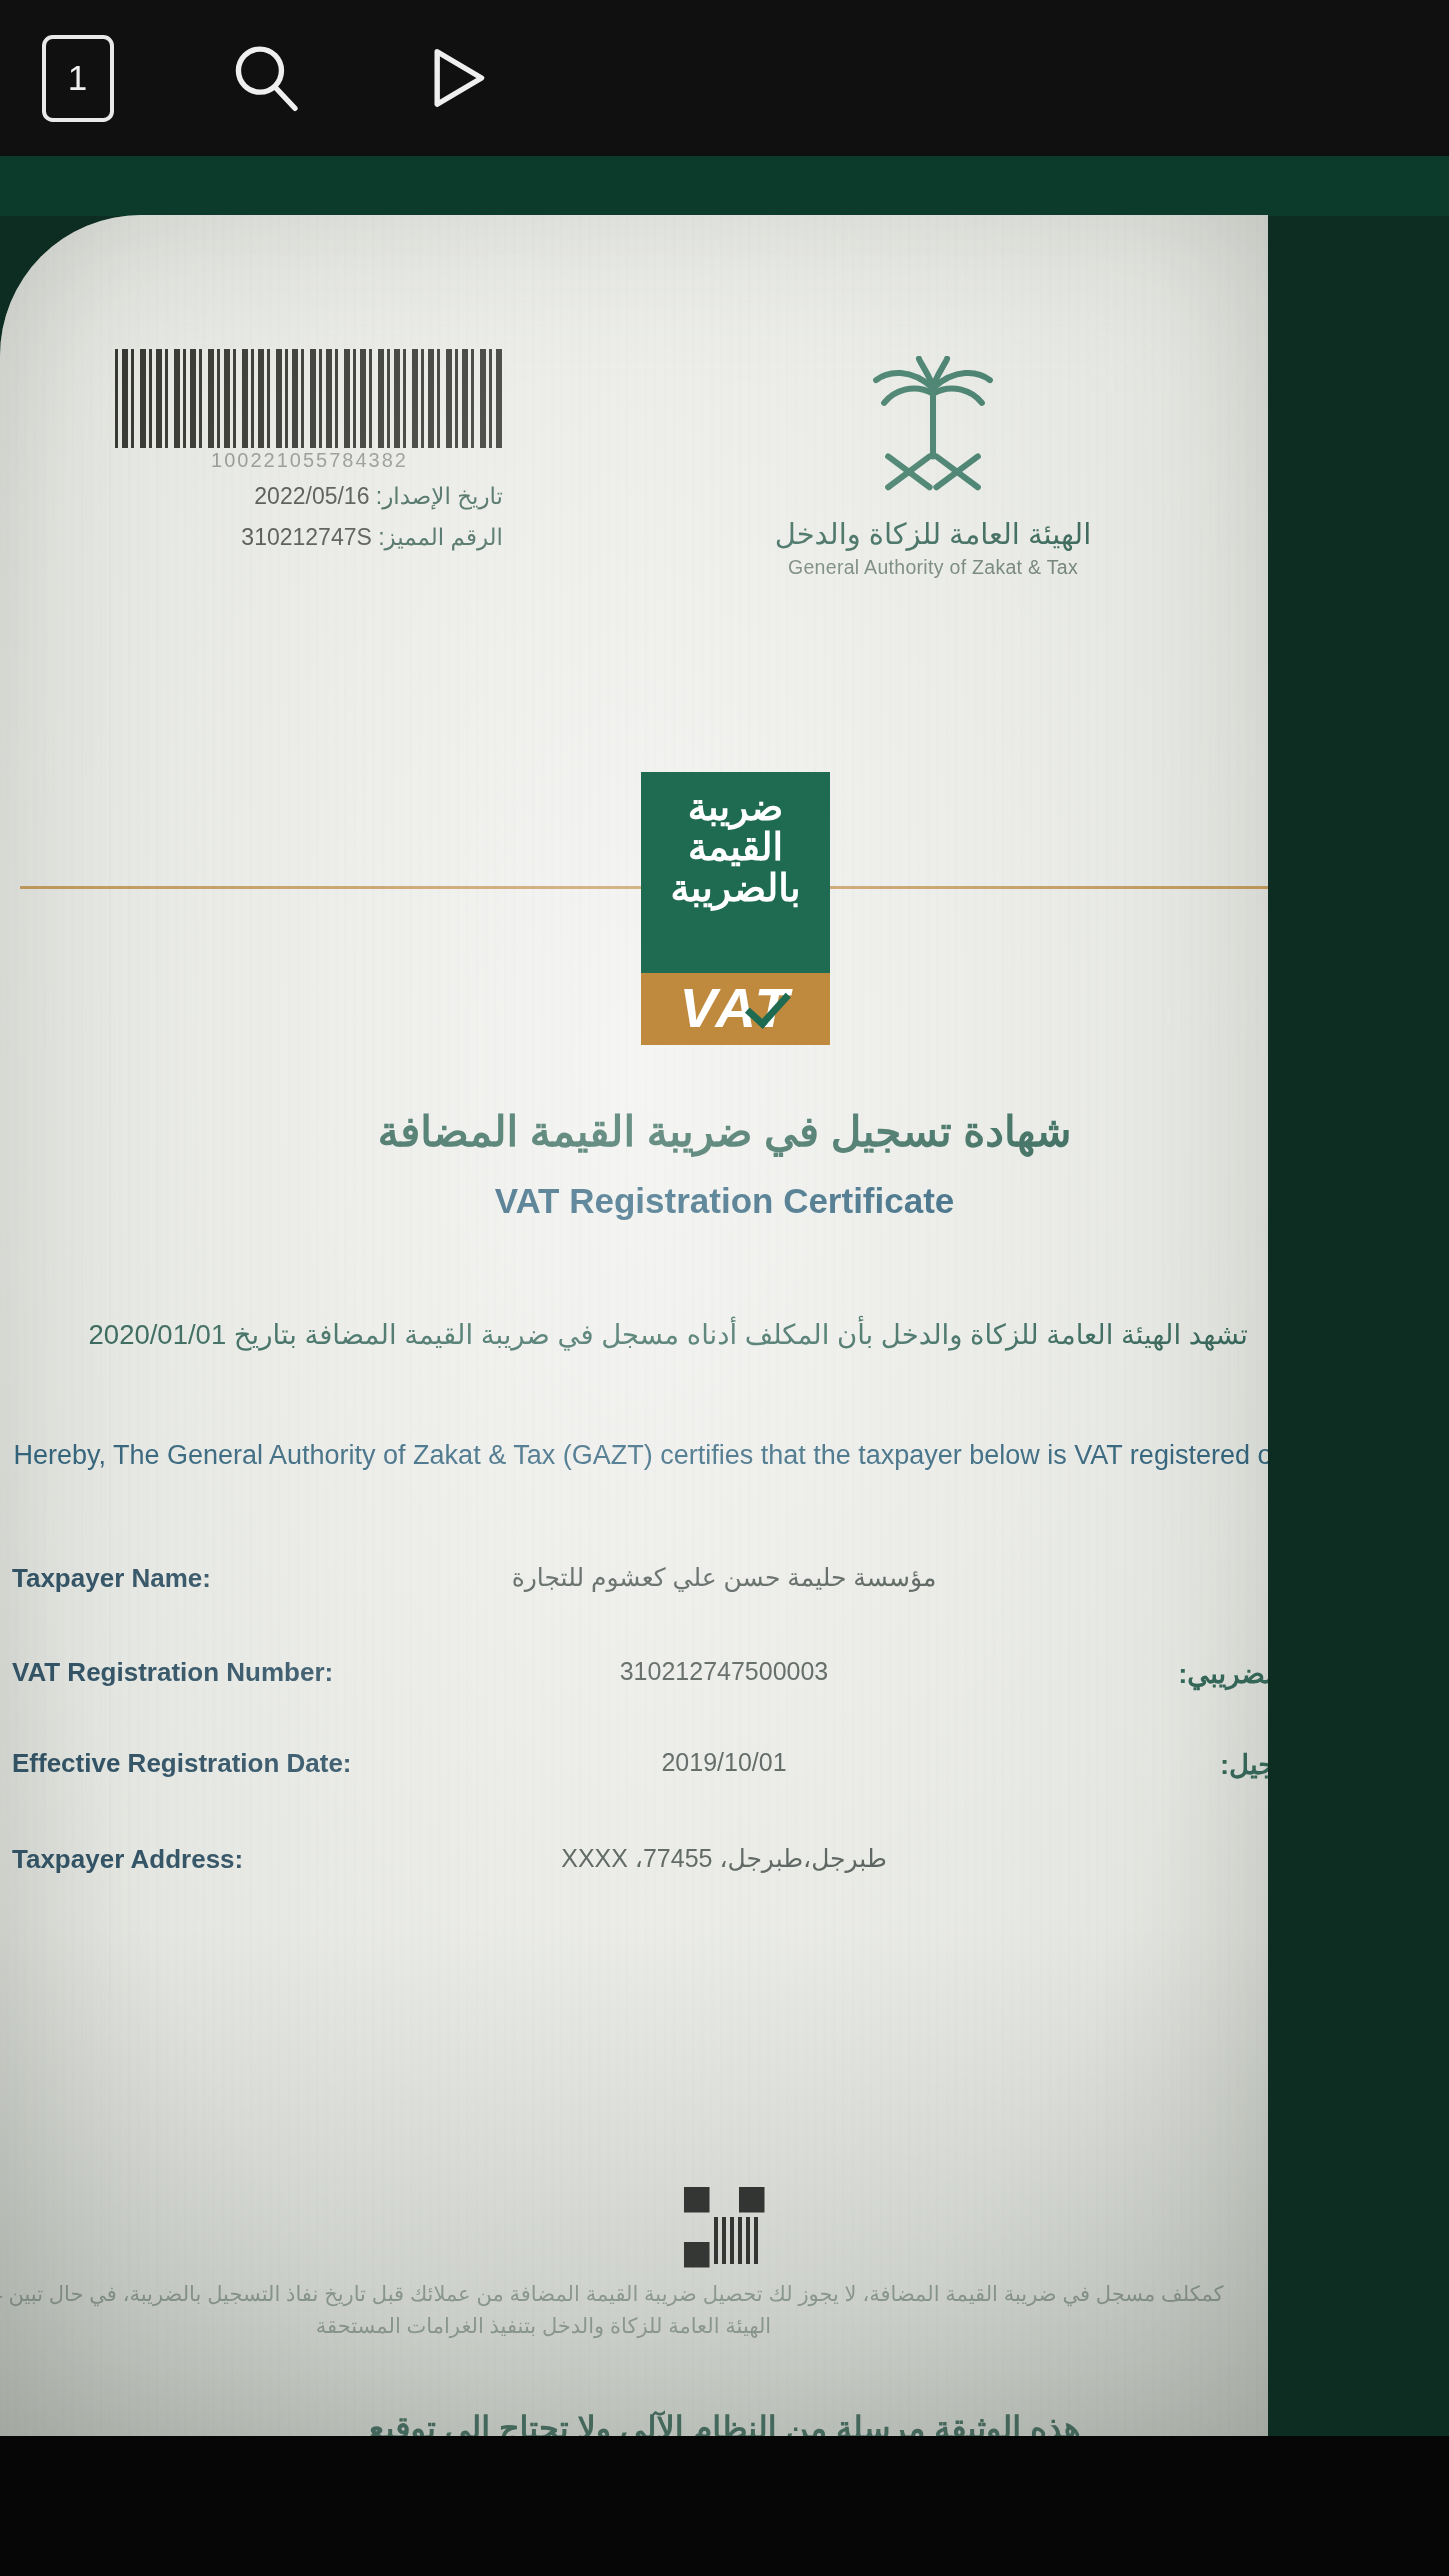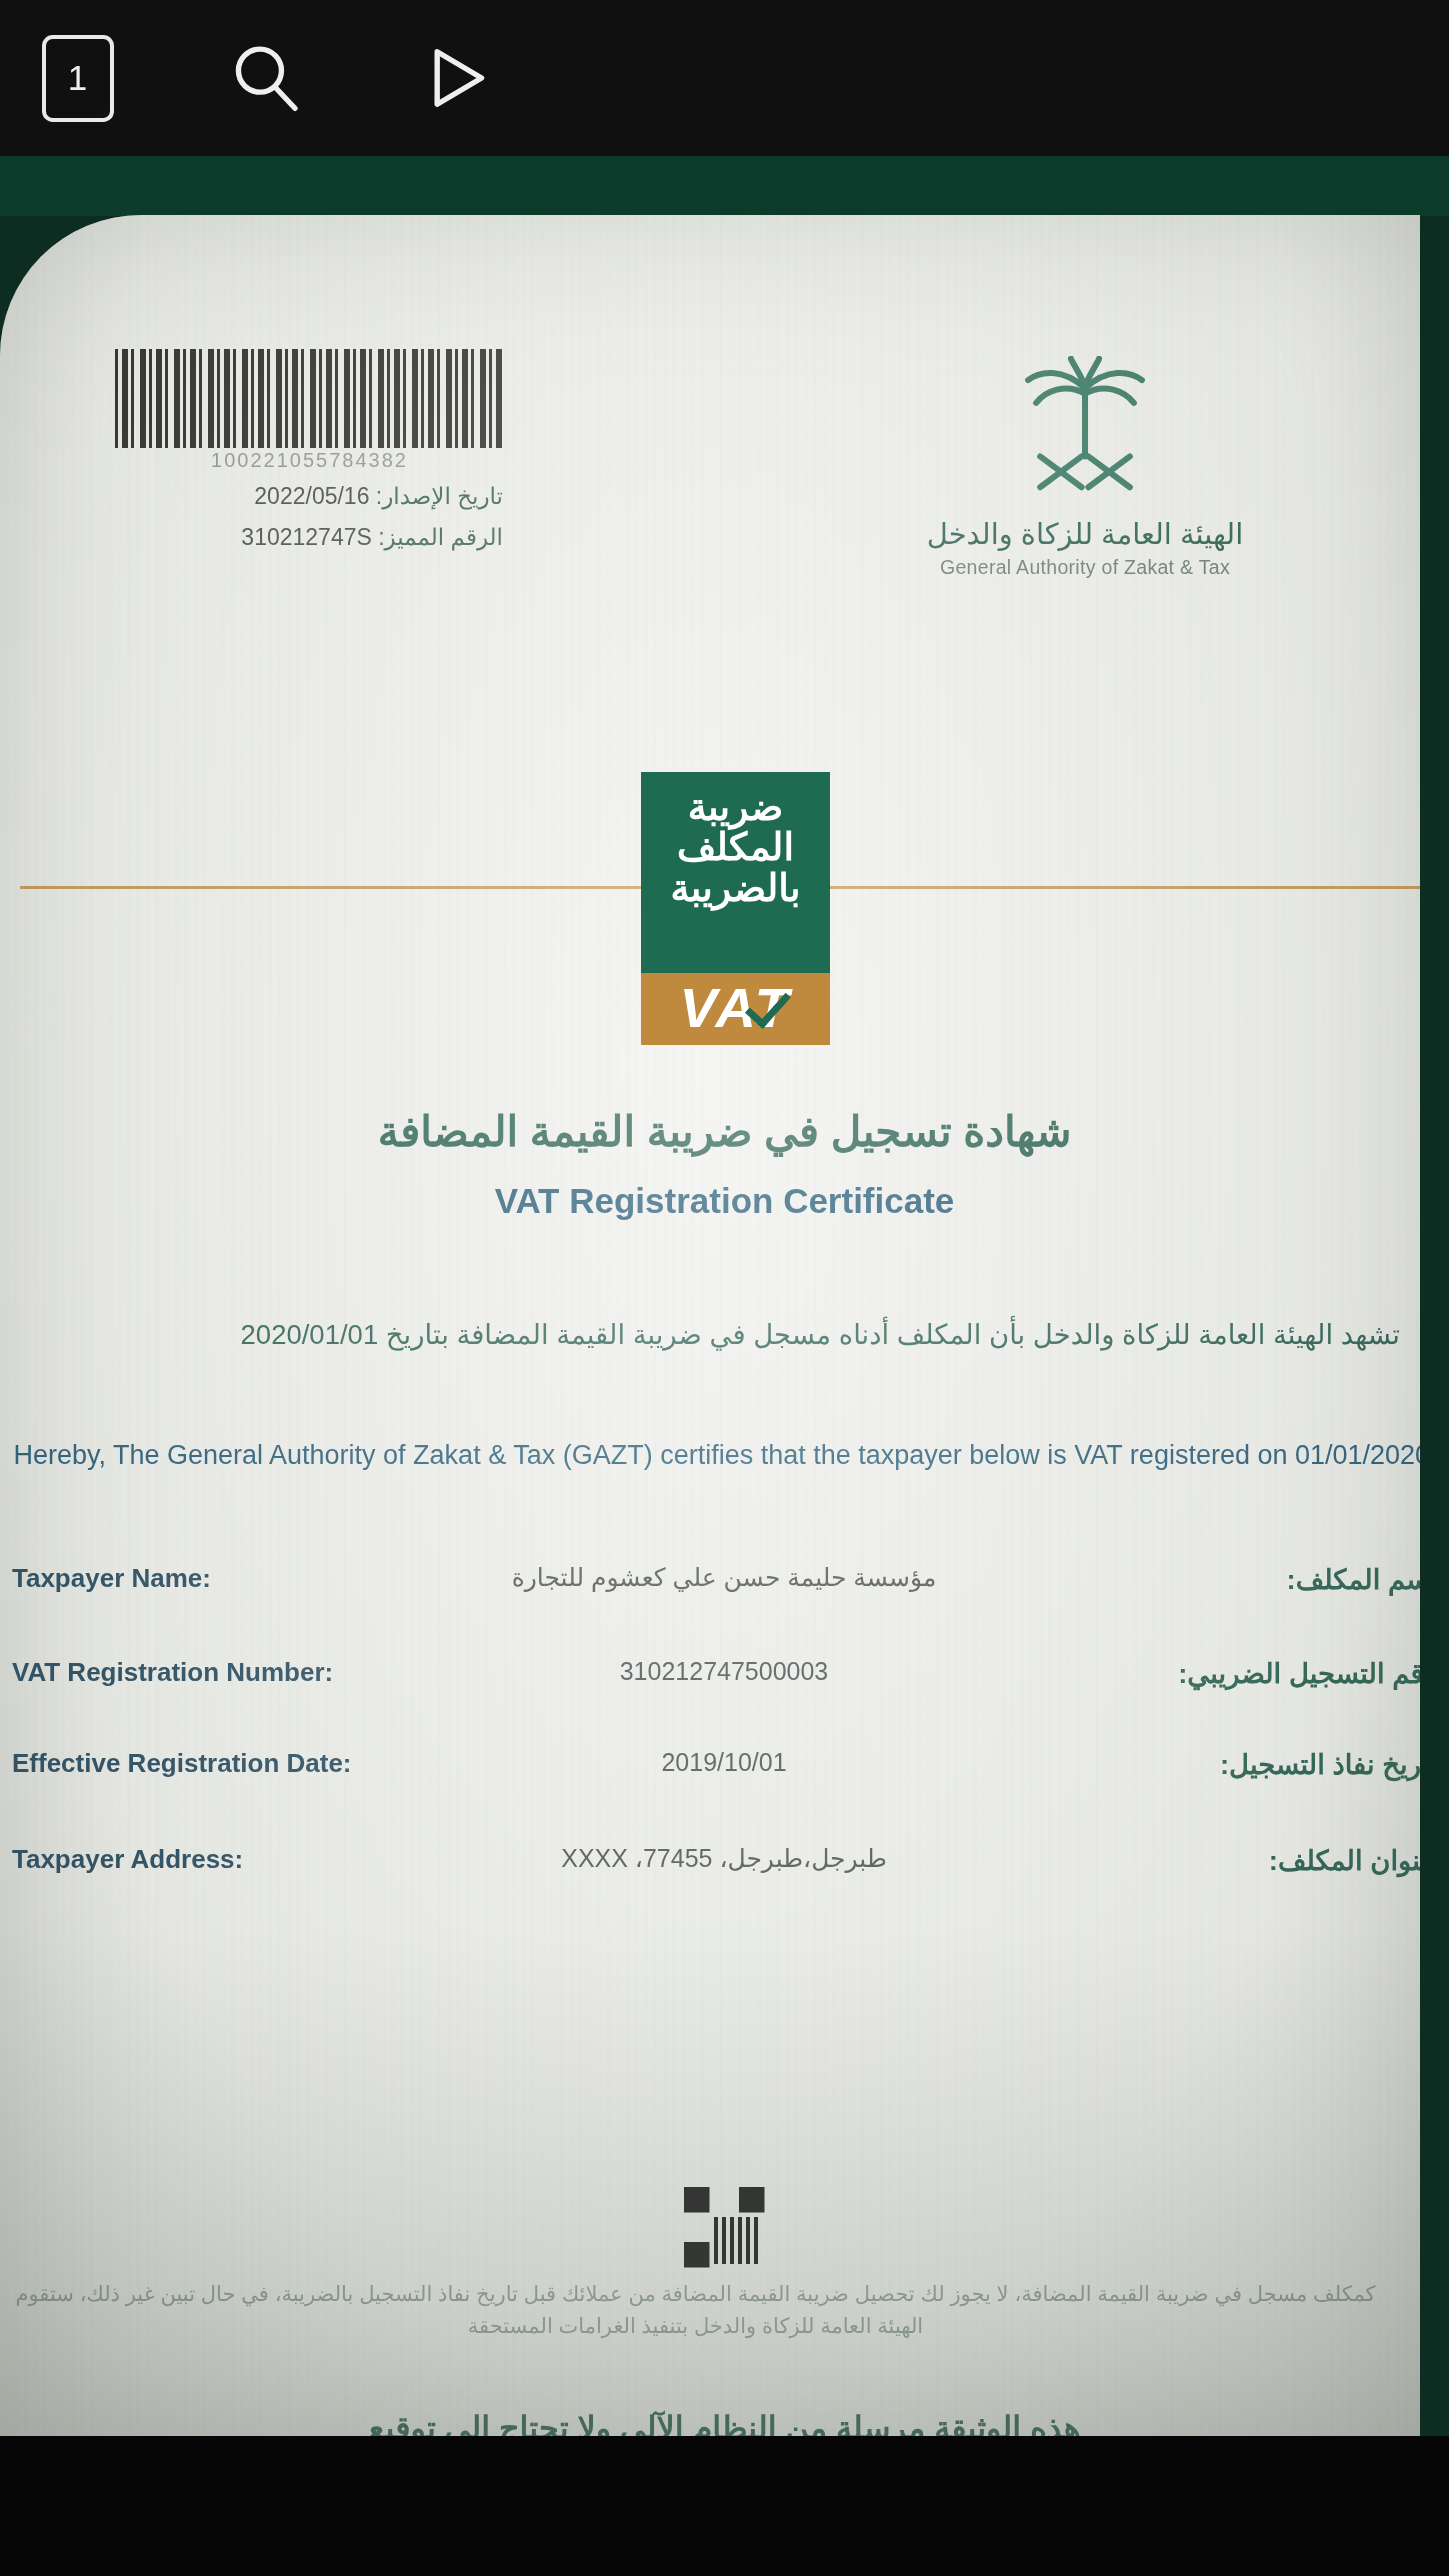--- a/index.html
+++ b/index.html
@@ -77,21 +77,21 @@
     left: 0; top: 0;
     width: 1449px;
     height: 60px;
     background: #0c3b2b;
   }
   
   #paper {
     position: absolute;
     left: 0;
     top: 59px;
-    width: 1420px;
+    width: 1268px;
     height: 2222px;
     background: #f1f2ee;
     border-top-left-radius: 141px;
     box-shadow: inset 0 0 148px rgba(170,176,166,0.45);
     overflow: hidden;
   }
   
   #paper::after {
     content: "";
     position: absolute;
@@ -431,21 +431,21 @@
         </div>
         <div id="gazt-ar">الهيئة العامة للزكاة والدخل</div>
         <div id="gazt-en">General Authority of Zakat &amp; Tax</div>
       </div>
 
       <div id="rule"></div>
 
       <div id="vat-logo">
         <div id="vat-green">
           <div>ضريبة</div>
-          <div>المكلف</div>
+          <div>القيمة</div>
           <div>بالضريبة</div>
         </div>
         <div id="vat-gold">
           <span>VAT</span>
           <span id="vat-check"></span>
         </div>
       </div>
 
       <div id="title-ar">شهادة تسجيل في ضريبة القيمة المضافة</div>
       <div id="title-en">VAT Registration Certificate</div>

